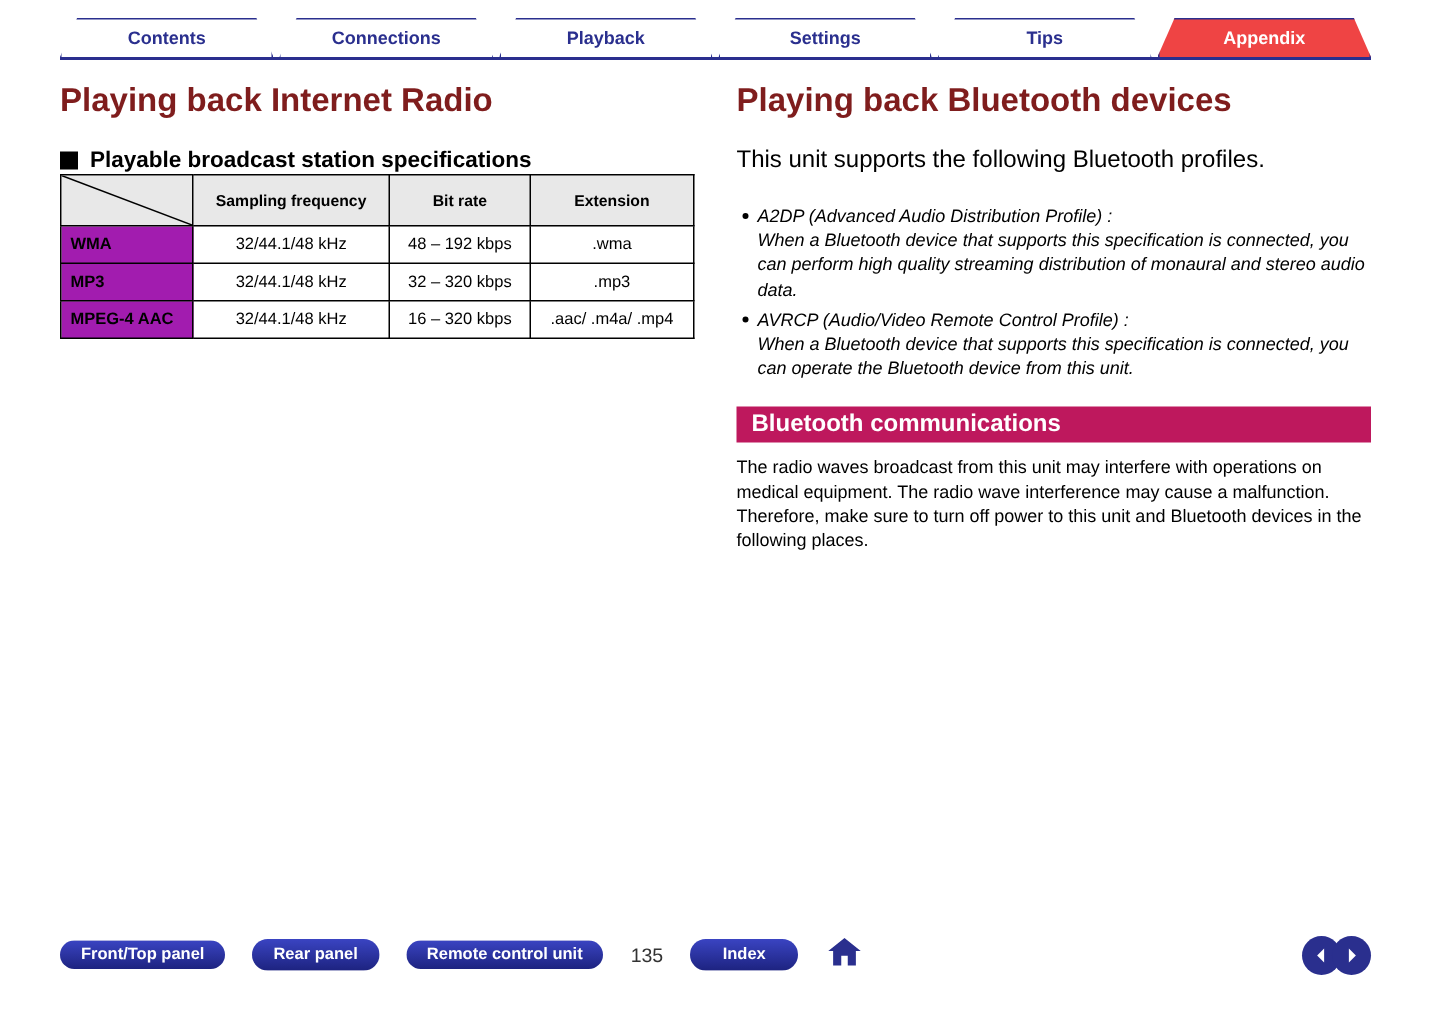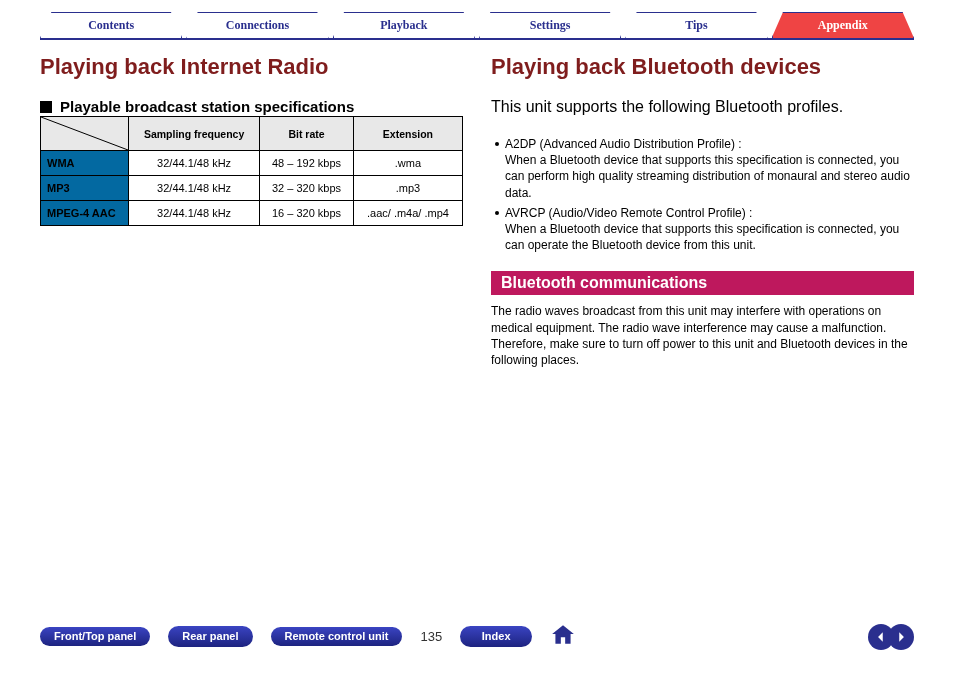--- a/index.html
+++ b/index.html
@@ -10,21 +10,20 @@
     background: #fff;
     position: relative;
     font-size: 13px;
     color: #000;
   }
 
   .topnav {
     display: flex;
     gap: 4px;
     padding: 12px 40px 0 40px;
-    font-family: Liberation Serif, serif;
   }
   .tab {
     flex: 1;
     height: 26px;
     background: #fff;
     border-top: 1.5px solid #2a2f8e;
     border-left: 1.5px solid #2a2f8e;
     border-right: 1.5px solid #2a2f8e;
     color: #2a2f8e;
     font-weight: bold;
@@ -89,21 +88,21 @@
     text-align: center;
     vertical-align: middle;
   }
   table.spec th {
     background: #e8e8e8;
     font-weight: bold;
     font-size: 10.5px;
     margin-left: 28px;
   }
   table.spec td.rowhead {
-    background: #0369a1;
+    background: #a21caf;
     font-weight: bold;
     text-align: left;
     padding-left: 6px;
   }
   table.spec th.diag {
     position: relative;
     width: 88px;
     height: 34px;
   }
   table.spec th.diag svg {
@@ -120,20 +119,21 @@
   ul.bullets {
     list-style: none;
     padding-left: 0;
     font-size: 12px;
   }
   ul.bullets > li {
     position: relative;
     padding-left: 14px;
     margin-bottom: 4px;
     line-height: 1.35;
+    font-style: italic;
   }
   ul.bullets > li::before {
     content: "";
     width: 4px;
     height: 4px;
     background: #000;
     border-radius: 50%;
     position: absolute;
     left: 4px;
     top: 6px;

